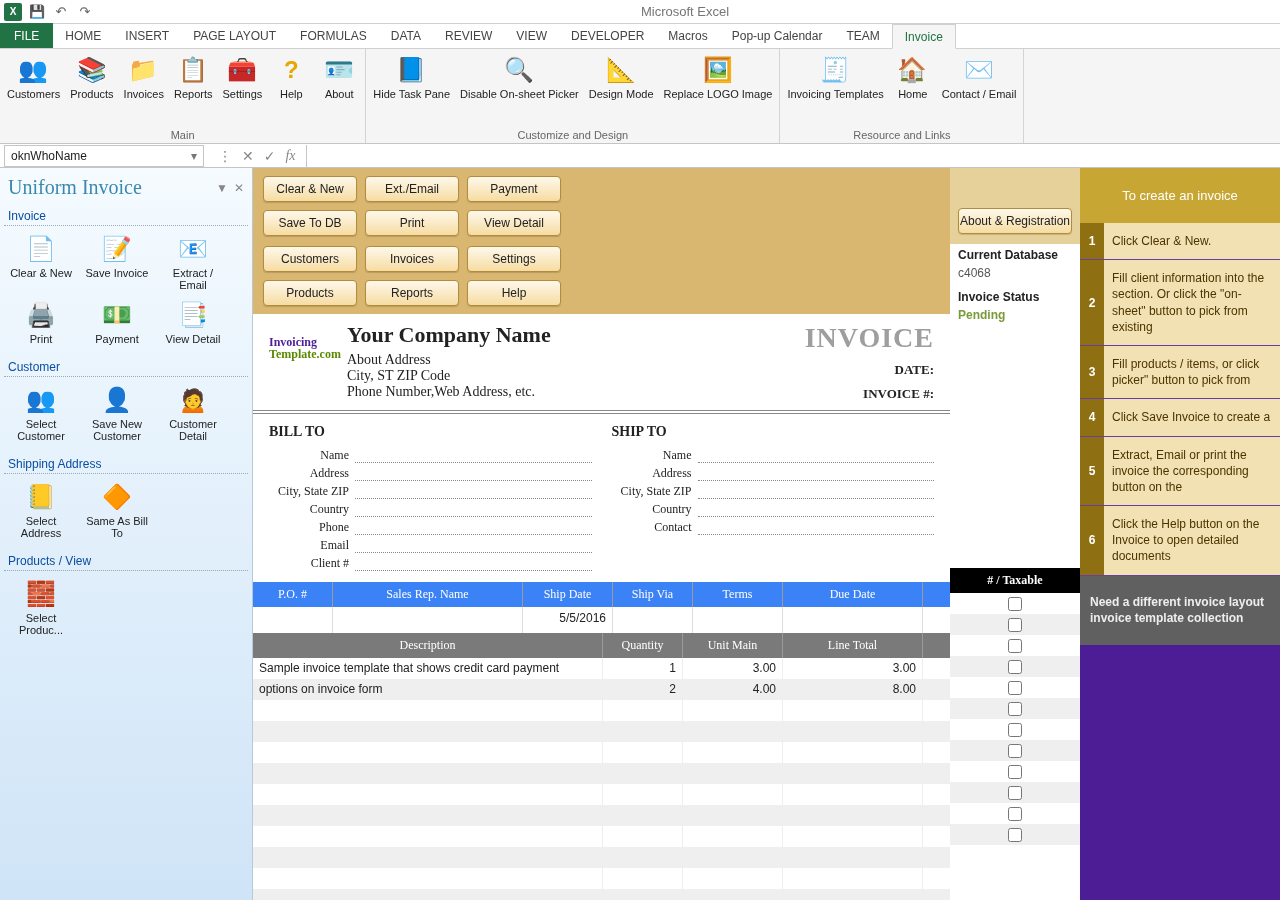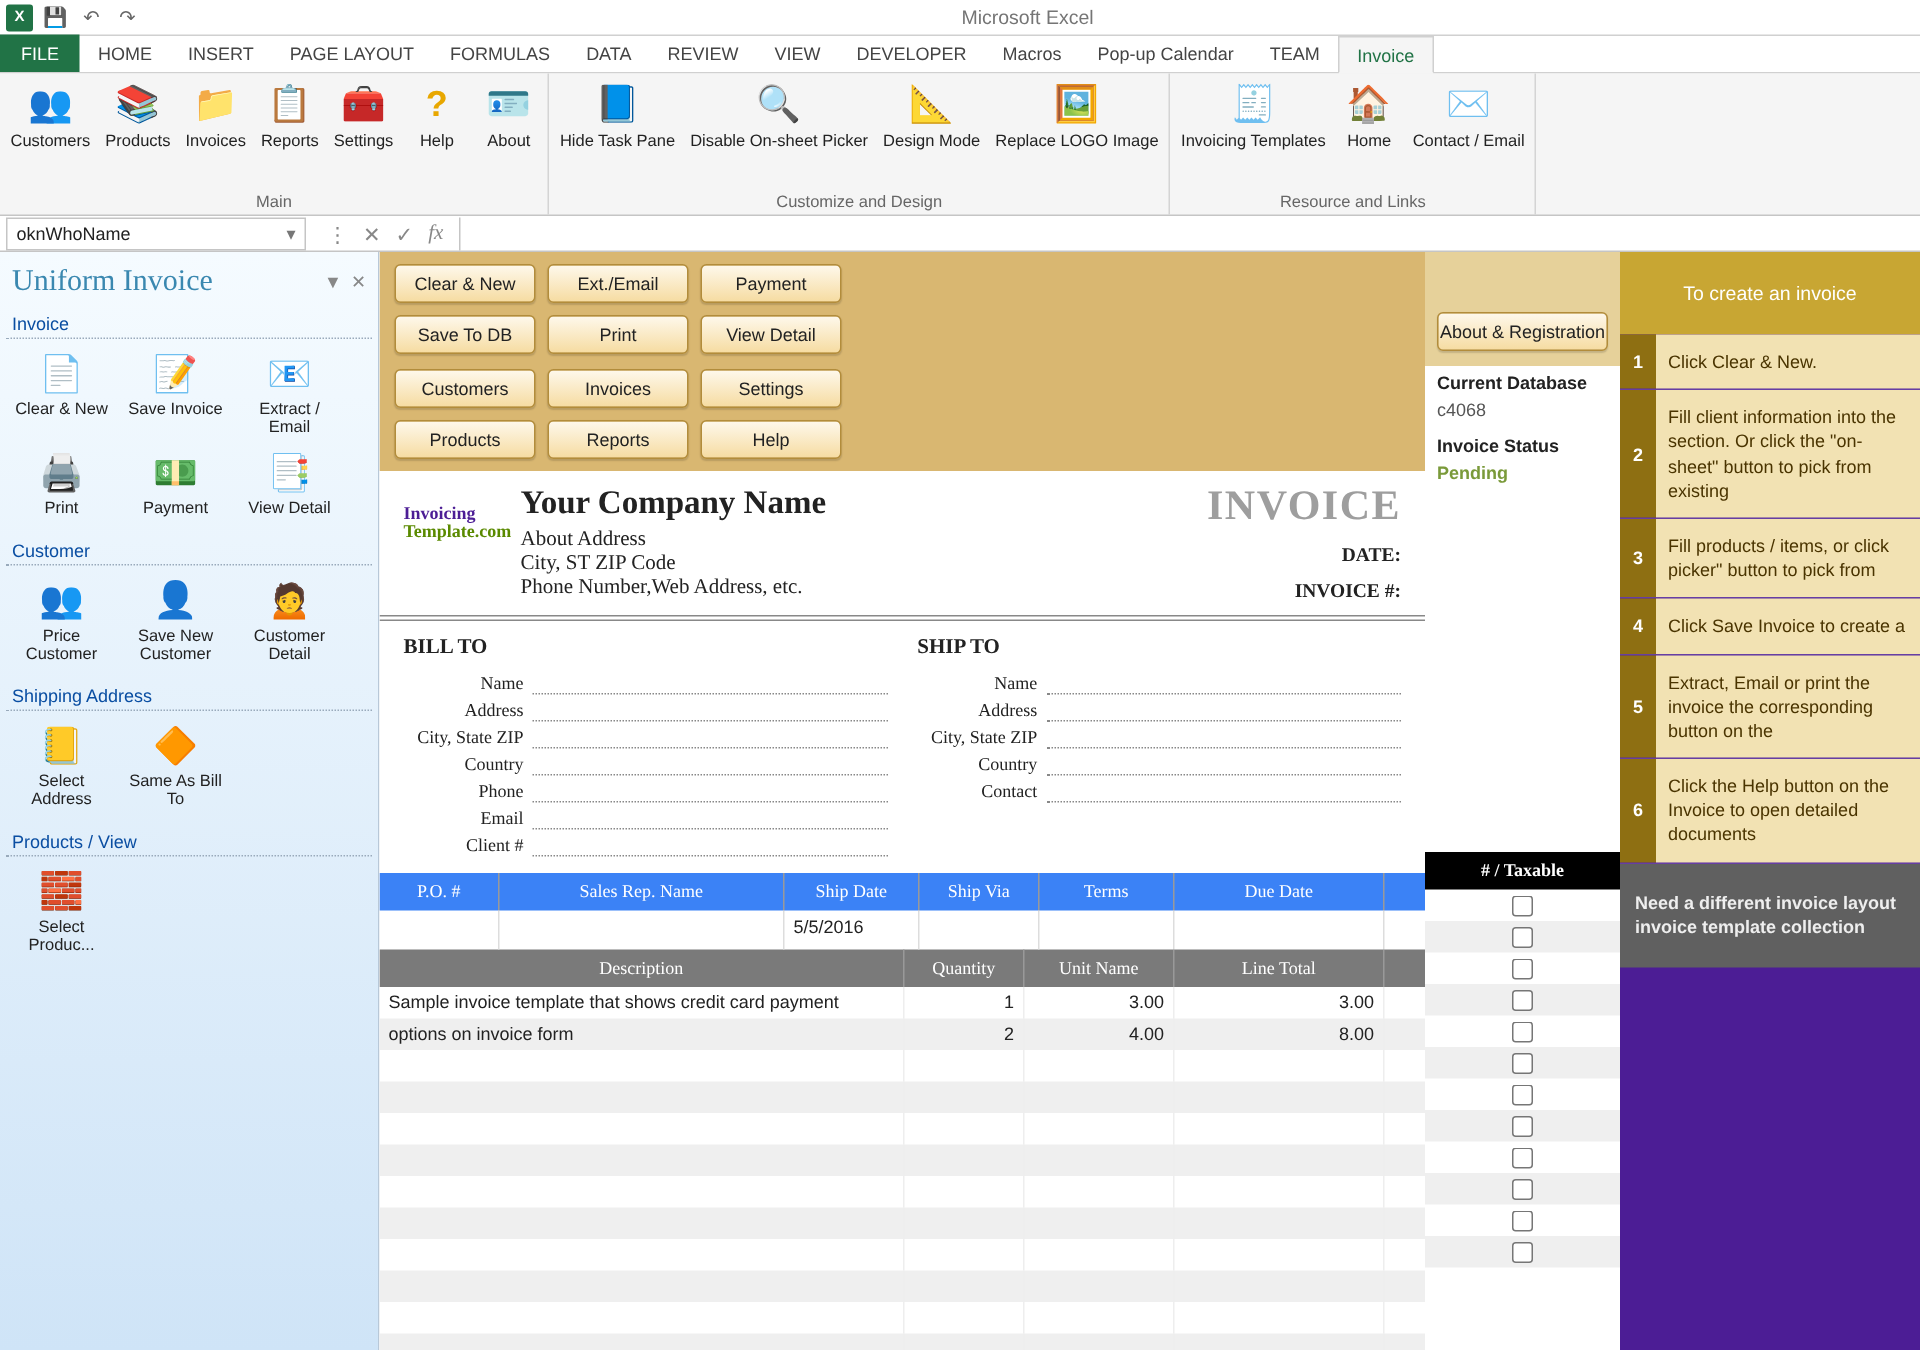--- a/index.html
+++ b/index.html
@@ -266,21 +266,21 @@
       <div class="tp-item">
           <span class="ico">📑</span>
           <span>View Detail</span>
         </div>
     </div>
 
     <div class="tp-section">Customer</div>
     <div class="tp-grid">
       <div class="tp-item">
           <span class="ico">👥</span>
-          <span>Price Customer</span>
+          <span>Select Customer</span>
         </div>
       <div class="tp-item">
           <span class="ico">👤</span>
           <span>Save New Customer</span>
         </div>
       <div class="tp-item">
           <span class="ico">🙍</span>
           <span>Customer Detail</span>
         </div>
     </div>
@@ -422,30 +422,30 @@
         <div class="c-po">P.O. #</div>
         <div class="c-rep">Sales Rep. Name</div>
         <div class="c-sdate">Ship Date</div>
         <div class="c-svia">Ship Via</div>
         <div class="c-terms">Terms</div>
         <div class="c-due">Due Date</div>
       </div>
       <div class="gridbody">
         <div class="c-po"></div>
           <div class="c-rep"></div>
-        <div class="c-sdate" style="text-align:left">5/5/2016</div>
+        <div class="c-sdate" style="text-align:right">5/5/2016</div>
         <div class="c-svia"></div>
           <div class="c-terms"></div>
           <div class="c-due"></div>
       </div>
 
       <div class="gridhead2">
         <div class="c-desc">Description</div>
         <div class="c-qty">Quantity</div>
-        <div class="c-up">Unit Name</div>
+        <div class="c-up">Unit Main</div>
         <div class="c-lt">Line Total</div>
       </div>
       <div id="lines">
           <div class="datarow">
             <div class="c-desc">Sample invoice template that shows credit card payment</div>
             <div class="c-qty">1</div>
             <div class="c-up">3.00</div>
             <div class="c-lt">3.00</div>
           </div>
           <div class="datarow">

